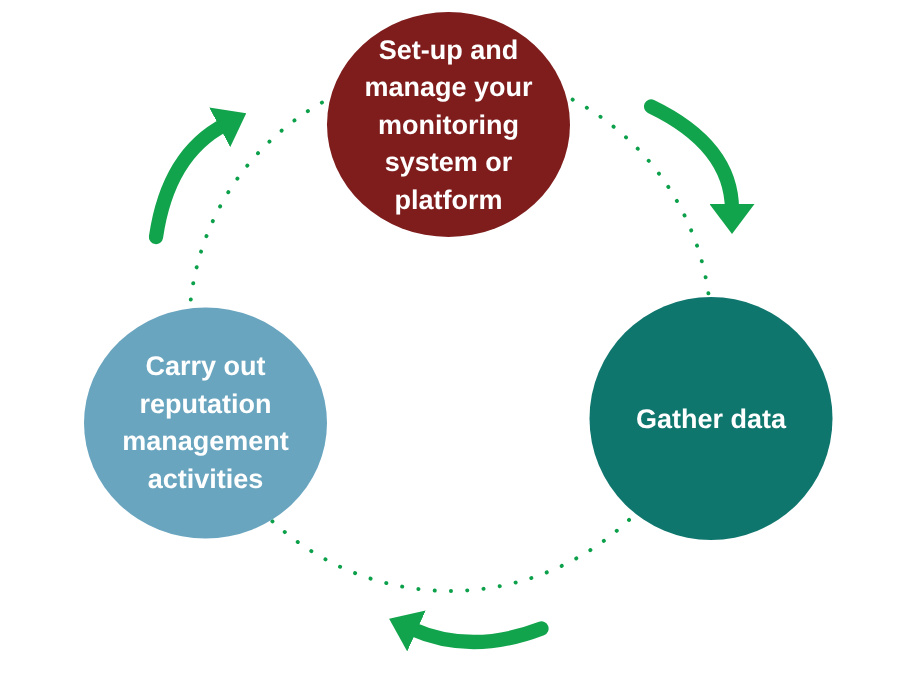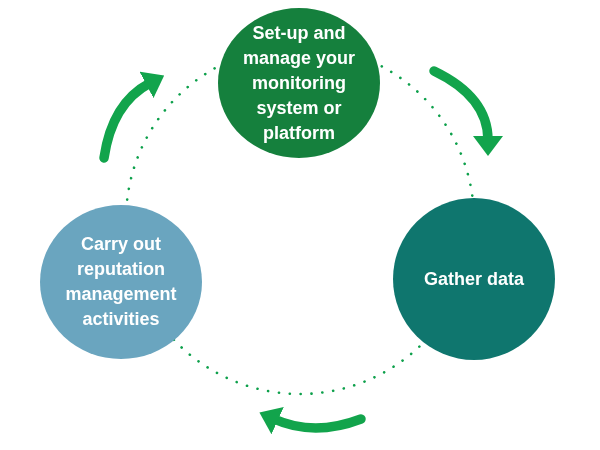--- a/index.html
+++ b/index.html
@@ -33,21 +33,21 @@
     font-weight: 700;
     font-size: 18px;
     line-height: 25px;
   }
   .node-label {
     white-space: pre-line;
     display: block;
     max-width: 148px;
   }
   .node-top   { left: 218px; top: 8px;   width: 162px; height: 150px; }
-  .node-left  { left: 40px;  top: 205px; width: 162px; height: 154px; align-items: center; }
+  .node-left  { left: 56px;  top: 205px; width: 162px; height: 154px; align-items: center; }
   .node-right { left: 393px; top: 198px; width: 162px; height: 162px; }
 </style>
 </head>
 <body>
 
 <div class="stage">
 
   <svg class="connectors" width="600" height="450" viewBox="0 0 600 450">
     <defs>
       <marker id="arrowhead" markerUnits="userSpaceOnUse" markerWidth="20" markerHeight="30" viewBox="0 0 20 30" refX="4" refY="15" orient="auto">
@@ -57,21 +57,21 @@
 
     <circle cx="300" cy="220" r="174" fill="none" stroke-width="2.6" stroke-linecap="round" stroke-dasharray="0.1 10.8" stroke="#0da04b"></circle>
 
     <path d="M 104 158 Q 112 103 150 83" fill="none" stroke-width="9.5" stroke-linecap="round" marker-end="url(#arrowhead)" stroke="#12a44c"></path>
 
     <path d="M 434 71 Q 488 97 488 140" fill="none" stroke-width="9.5" stroke-linecap="round" marker-end="url(#arrowhead)" stroke="#12a44c"></path>
 
     <path d="M 361 419 Q 314 437 274 419" fill="none" stroke-width="9.5" stroke-linecap="round" marker-end="url(#arrowhead)" stroke="#12a44c"></path>
   </svg>
 
-  <div class="node node-top" style="background-color: #15803d; color: rgb(255, 255, 255);">
+  <div class="node node-top" style="background-color: #7f1d1d; color: rgb(255, 255, 255);">
     <span class="node-label">Set-up and
 manage your
 monitoring
 system or
 platform</span>
   </div>
 
   <div class="node node-right" style="background-color: #0f766e; color: rgb(255, 255, 255);">
     <span class="node-label">Gather data</span>
   </div>

